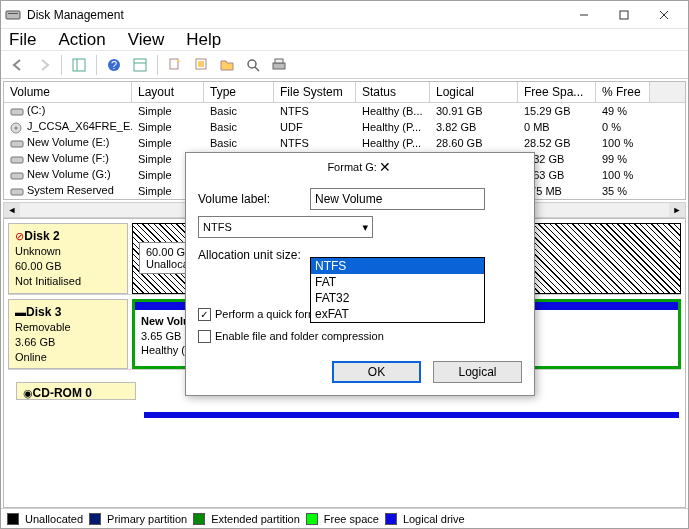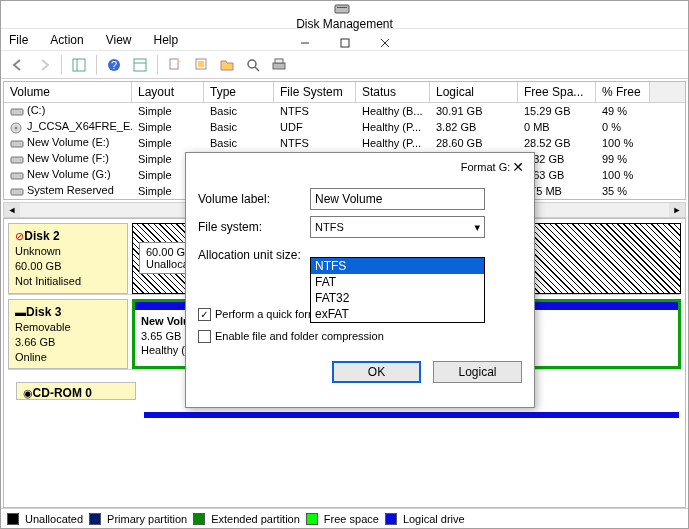--- a/index.html
+++ b/index.html
@@ -1,24 +1,24 @@
 <!DOCTYPE html>
 <html><head>
 <meta charset="utf-8">
 <style>
 * { box-sizing: border-box; margin: 0; padding: 0; font-family: "Segoe UI", Tahoma, sans-serif; font-size: 11px; }
 body { background: #fff; width: 689px; height: 529px; overflow: hidden; position: relative; }
 .window { width: 689px; height: 529px; border: 1px solid #a0a0a0; background: #fff; display: flex; flex-direction: column; }
-.titlebar { height: 28px; background: #fff; display: flex; align-items: center; padding: 0 4px; border-bottom: 1px solid #e5e5e5; flex-direction: column; }
+.titlebar { height: 28px; background: #fff; display: flex; align-items: center; padding: 0 4px; border-bottom: 1px solid #e5e5e5; }
 .titlebar .ticon { width: 16px; height: 16px; margin-right: 6px; }
 .titlebar .title { flex: 1; font-size: 12px; }
 .titlebar .winbtns { display: flex; gap: 0; }
 .titlebar .winbtn { width: 40px; height: 24px; display: flex; align-items: center; justify-content: center; color: #666; }
 .menubar { height: 22px; display: flex; align-items: center; padding: 0 4px; gap: 14px; border-bottom: 1px solid #e5e5e5; }
-.menubar span { font-size: 12px; padding: 2px 4px; }
+.menubar span { font-size: 17px; padding: 2px 4px; }
 .toolbar { height: 28px; display: flex; align-items: center; padding: 0 6px; gap: 4px; border-bottom: 1px solid #d0d0d0; }
 .toolbar .tbtn { width: 22px; height: 22px; display: flex; align-items: center; justify-content: center; border: 1px solid transparent; }
 .toolbar .sep { width: 1px; height: 20px; background: #d0d0d0; margin: 0 2px; }
 .tbtn svg { width: 16px; height: 16px; }
 
 .vol-table { border: 1px solid #bcbcbc; margin: 2px; }
 .vol-header { display: flex; background: #f0f0f0; border-bottom: 1px solid #d0d0d0; }
 .vh { padding: 3px 6px; border-right: 1px solid #d0d0d0; font-size: 12px; background: #fff; }
 .c-vol { width: 128px; } .c-lay { width: 72px; } .c-typ { width: 70px; } .c-fs { width: 82px; } .c-st { width: 74px; } .c-cap { width: 88px; } .c-free { width: 78px; } .c-pf { width: 54px; }
 .vol-body { }
@@ -36,22 +36,22 @@
 .disk-part-inner { padding: 4px 6px; font-size: 11px; line-height: 1.35; }
 .part-green { border: 3px solid #06a106; }
 .part-blue-top { border-top: 8px solid #0a0adf; }
 .hatch { background: repeating-linear-gradient(45deg, #fff, #fff 3px, #000 3px, #000 4px); border: 1px solid #000; }
 .disk-strip { height: 6px; background: #0a0adf; margin: 0 6px 2px 140px; }
 
 .legend { height: 20px; border-top: 1px solid #d0d0d0; display: flex; align-items: center; gap: 6px; padding: 0 6px; font-size: 11px; }
 .legend .sw { width: 12px; height: 12px; display: inline-block; border: 1px solid #555; }
 
 .dialog { position: absolute; left: 185px; top: 152px; width: 350px; background: #fff; border: 1px solid #888; box-shadow: 2px 2px 8px rgba(0,0,0,0.3); z-index: 10; }
-.dialog .dtitle { height: 28px; display: flex; align-items: center; justify-content: flex-end; padding: 0 8px; font-size: 12px; }
-.dialog .dbody { padding: 4px 12px 24px 12px; }
+.dialog .dtitle { height: 28px; display: flex; align-items: center; justify-content: center; padding: 0 8px; font-size: 12px; }
+.dialog .dbody { padding: 4px 12px 12px 12px; }
 .dialog .drow { display: flex; align-items: center; height: 28px; }
 .dialog .dlbl { width: 112px; font-size: 12px; }
 .dialog input[type=text] { width: 175px; height: 22px; border: 1px solid #7a7a7a; padding: 0 4px; font-size: 12px; }
 .dialog .combo { width: 175px; height: 22px; border: 1px solid #7a7a7a; display: flex; align-items: center; justify-content: space-between; padding: 0 4px; font-size: 12px; background: #fff; }
 .dialog .dropdown { position: absolute; left: 124px; top: 104px; width: 175px; border: 1px solid #000; background: #fff; z-index: 20; }
 .dialog .dropdown .opt { padding: 1px 4px; font-size: 12px; }
 .dialog .dropdown .opt.sel { background: #0a64d8; color: #fff; }
 .dialog .chkrow { display: flex; align-items: center; height: 22px; font-size: 12px; gap: 4px; }
 .dialog .chk { width: 13px; height: 13px; border: 1px solid #555; display: inline-flex; align-items: center; justify-content: center; font-size: 10px; }
 .dialog .btnrow { display: flex; justify-content: flex-end; gap: 12px; margin-top: 14px; }
@@ -314,21 +314,20 @@
   <div class="dtitle">
     <span>Format G:</span>
     <span class="closex">✕</span>
   </div>
   <div class="dbody">
     <div class="drow">
       <div class="dlbl">Volume label:</div>
       <input type="text" value="New Volume" style="">
     </div>
     <div class="drow">
-      <div class="dlbl">File system:</div>
       <div class="combo">
         <span>NTFS</span>
         <span>▾</span>
       </div>
     </div>
     <div class="drow">
       <div class="dlbl">Allocation unit size:</div>
     </div>
 
     <div class="dropdown">

